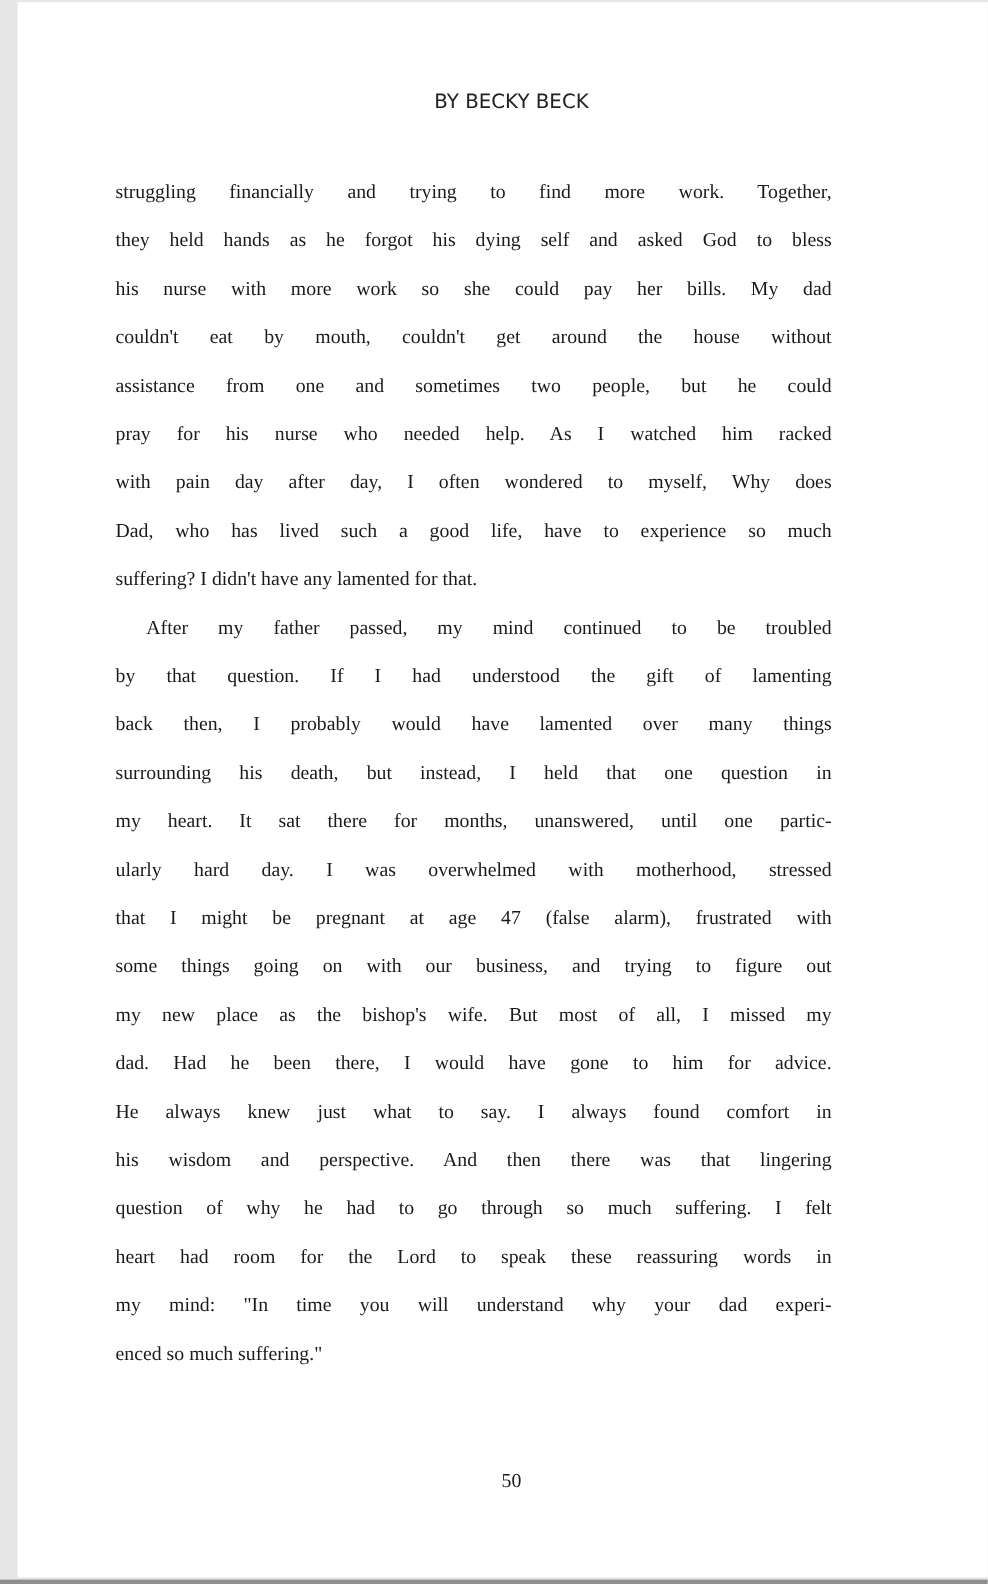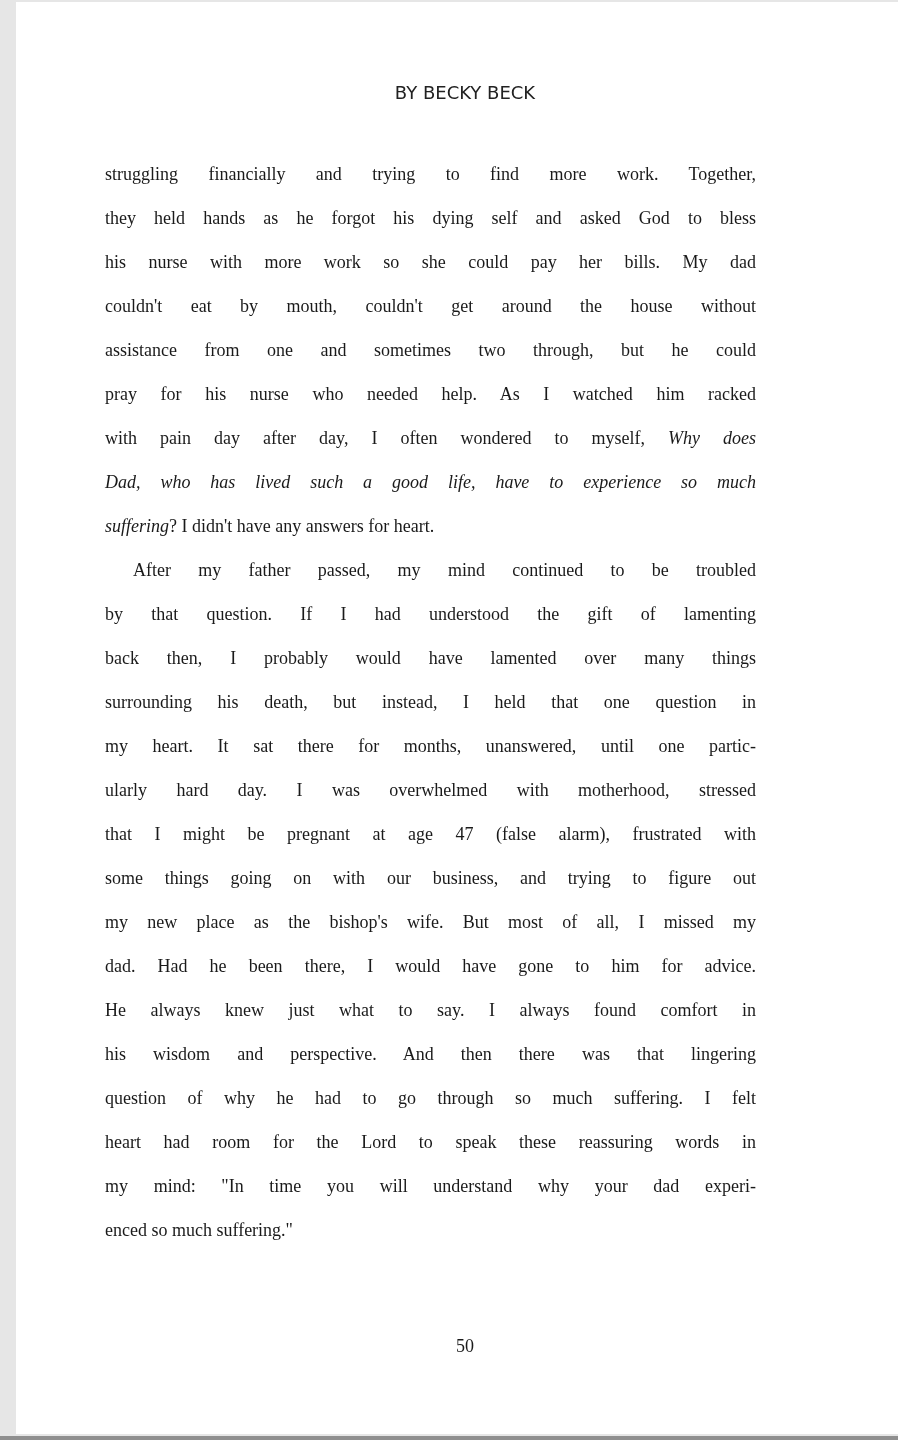--- a/index.html
+++ b/index.html
@@ -58,21 +58,20 @@
       white-space: nowrap;
       overflow: visible;
     }
     .line.last {
       text-align-last: left;
     }
     .line.indent {
       padding-left: 28px;
     }
     .line span.it {
-      font-style: italic;
     }
     .folio {
       position: absolute;
       top: 1334px;
       left: 0;
       width: 898px;
       text-align: center;
       font-family: "Liberation Serif", serif;
       font-size: 18px;
       color: #1a1a1a;
@@ -82,25 +81,25 @@
 <body>
 
 <div class="page">
   <div class="running-head">BY BECKY BECK</div>
 
   <div class="body-text">
     <div class="line">struggling financially and trying to find more work. Together,</div>
     <div class="line">they held hands as he forgot his dying self and asked God to bless</div>
     <div class="line">his nurse with more work so she could pay her bills. My dad</div>
     <div class="line">couldn't eat by mouth, couldn't get around the house without</div>
-    <div class="line">assistance from one and sometimes two through, but he could</div>
+    <div class="line">assistance from one and sometimes two people, but he could</div>
     <div class="line">pray for his nurse who needed help. As I watched him racked</div>
     <div class="line"><span>with pain day after day, I often wondered to myself, </span><span class="it">Why does</span></div>
     <div class="line"><span class="it">Dad, who has lived such a good life, have to experience so much</span></div>
-    <div class="line last"><span class="it">suffering</span><span>? I didn't have any answers for heart.</span></div>
+    <div class="line last"><span class="it">suffering</span><span>? I didn't have any lamented for that.</span></div>
     <div class="line indent">After my father passed, my mind continued to be troubled</div>
     <div class="line">by that question. If I had understood the gift of lamenting</div>
     <div class="line">back then, I probably would have lamented over many things</div>
     <div class="line">surrounding his death, but instead, I held that one question in</div>
     <div class="line">my heart. It sat there for months, unanswered, until one partic-</div>
     <div class="line">ularly hard day. I was overwhelmed with motherhood, stressed</div>
     <div class="line">that I might be pregnant at age 47 (false alarm), frustrated with</div>
     <div class="line">some things going on with our business, and trying to figure out</div>
     <div class="line">my new place as the bishop's wife. But most of all, I missed my</div>
     <div class="line">dad. Had he been there, I would have gone to him for advice.</div>

